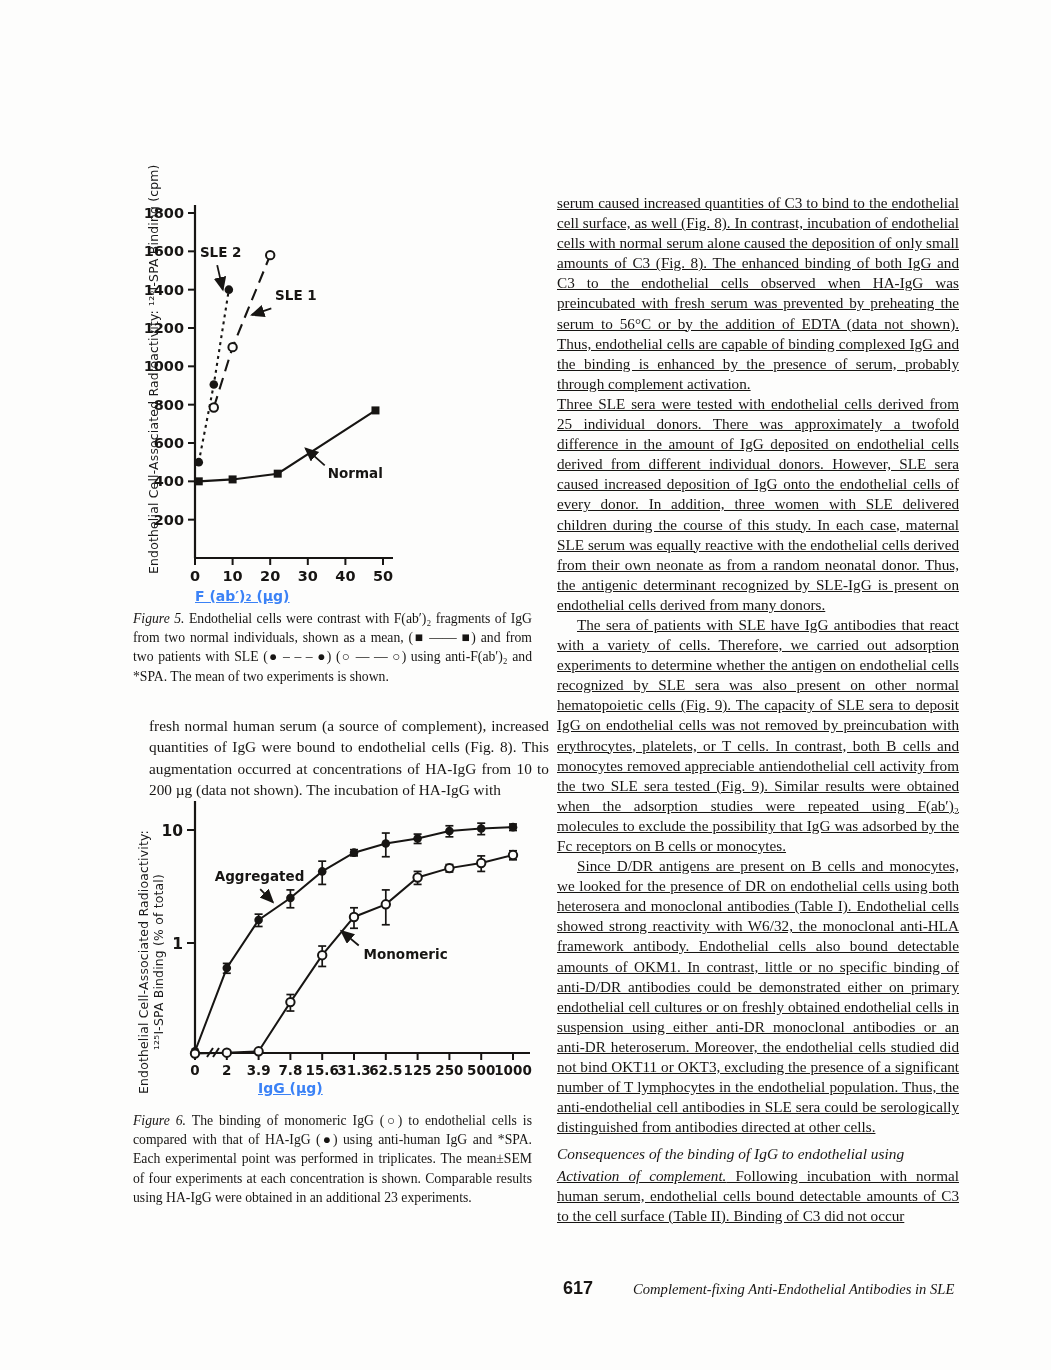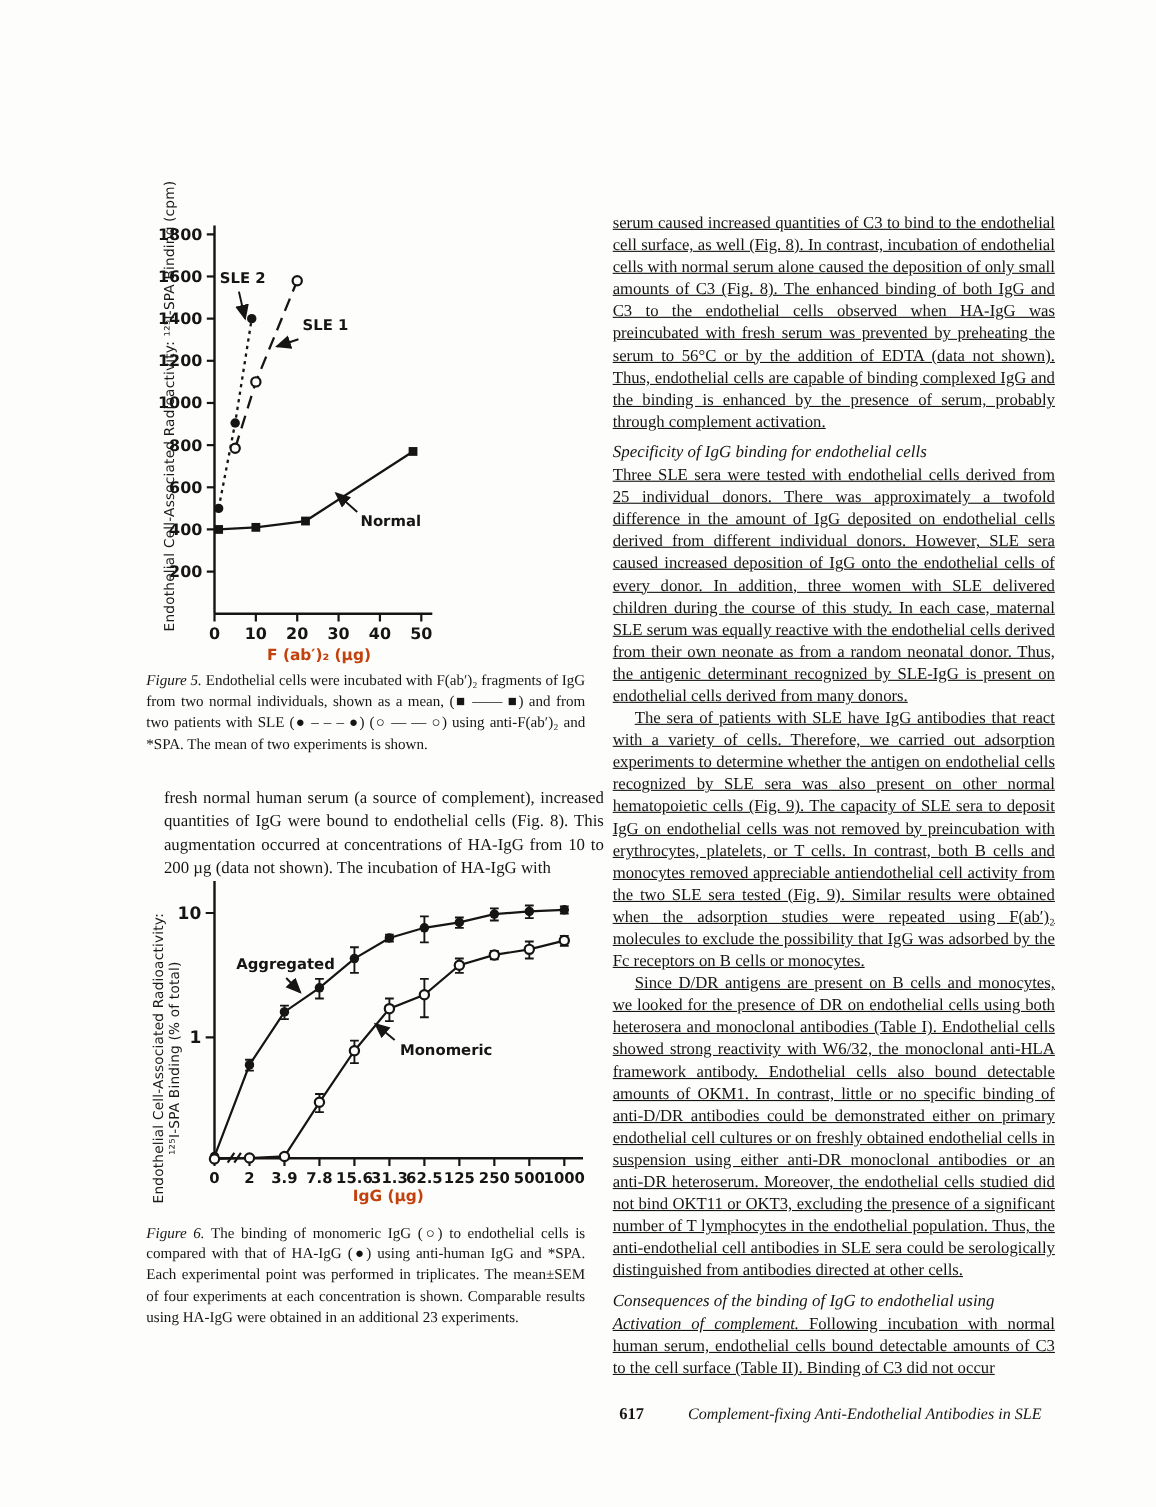--- a/index.html
+++ b/index.html
@@ -15,23 +15,23 @@
   .vlabel{
     position:absolute;white-space:nowrap;
     font-family:"DejaVu Sans","Liberation Sans",sans-serif;
     font-size:12.4px;font-weight:500;color:#1a1a1a;
     transform:rotate(-90deg);transform-origin:left top;
     letter-spacing:.2px;
   }
   #fig5 .vlabel{left:16px;top:382px;}
   #fig6 .vlabel{left:6px;top:306px;text-align:center;line-height:15px;}
   .xlabel{
-    position:absolute;text-align:center;
+    position:absolute;
     font-family:"DejaVu Sans","Liberation Sans",sans-serif;
-    font-size:14px;font-weight:600;color:#c2410c;
+    font-size:14px;font-weight:600;color:#3b82f6;text-decoration:underline;
   }
   #fig5 .xlabel{left:65px;top:396px;width:190px;}
   #fig6 .xlabel{left:128px;top:292px;width:190px;}
   svg text{
     font-family:"DejaVu Sans","Liberation Sans",sans-serif;
     fill:#171513;
   }
   
   .caption{
     position:absolute;width:399px;margin:0;
@@ -50,21 +50,21 @@
   }
   #right-col p{margin:0;text-decoration:underline;}
   #right-col p.indent{text-indent:20px;}
   #right-col h3{
     margin:7px 0 1px 0;font-size:15.4px;font-weight:normal;font-style:italic;
     text-align:left;
   }
   .runin{font-style:italic;}
   
   #footer{position:absolute;left:563px;top:1278px;font-size:14.6px;}
-  #footer .pg{font-weight:700;font-family:Liberation Serif, serif;font-size:15px;}
+  #footer .pg{font-weight:700;font-family:Liberation Sans, sans-serif;font-size:18px;}
   #footer .jt{font-style:italic;margin-left:40px;}
 </style>
 </head>
 <body>
 
 <section class="fig" id="fig5">
   <div class="vlabel">Endothelial Cell-Associated Radioactivity: ¹²⁵I-SPA Binding (cpm)</div>
   <svg id="fig5-svg" width="420" height="430" viewBox="0 0 420 430">
       <defs>
         <marker id="arr5" markerWidth="9" markerHeight="8" refX="7" refY="3.5" orient="auto">
@@ -125,21 +125,21 @@
       <text x="69.888" y="65.29166666666669" font-size="13.5" font-weight="700">SLE 2</text>
       <line x1="87.184" y1="73.13333333333333" x2="92.824" y2="97.66666666666669" stroke="#171513" stroke-width="1.8" marker-end="url(#arr5)"></line>
       <text x="145.08800000000002" y="108.03333333333336" font-size="13.5" font-weight="700">SLE 1</text>
       <line x1="141.328" y1="116.44999999999999" x2="121.776" y2="122.96666666666667" stroke="#171513" stroke-width="1.8" marker-end="url(#arr5)"></line>
       <text x="197.72799999999998" y="286.0916666666667" font-size="13.5" font-weight="700">Normal</text>
       <line x1="194.72" y1="273.425" x2="175.54399999999998" y2="256.3666666666667" stroke="#171513" stroke-width="1.8" marker-end="url(#arr5)"></line>
     </svg>
   <div class="xlabel">F (ab′)₂  (µg)</div>
 </section>
 
-<p class="caption" id="cap5"><span class="cap-label">Figure 5.</span> <span>Endothelial cells were incubated with F(ab′)₂ fragments of IgG from two normal individuals, shown as a mean, (■ —— ■) and from two patients with SLE (● – – – ●) (○ — — ○) using anti-F(ab′)₂ and *SPA. The mean of two experiments is shown.</span></p>
+<p class="caption" id="cap5"><span class="cap-label">Figure 5.</span> <span>Endothelial cells were contrast with F(ab′)₂ fragments of IgG from two normal individuals, shown as a mean, (■ —— ■) and from two patients with SLE (● – – – ●) (○ — — ○) using anti-F(ab′)₂ and *SPA. The mean of two experiments is shown.</span></p>
 
 <p id="left-par">fresh normal human serum (a source of complement), increased quantities of IgG were bound to endothelial cells (Fig. 8). This augmentation occurred at concentrations of HA-IgG from 10 to 200 µg (data not shown). The incubation of HA-IgG with</p>
 
 <section class="fig" id="fig6">
   <div class="vlabel">
     <div>Endothelial Cell-Associated Radioactivity:</div>
     <div>¹²⁵I-SPA Binding (% of total)</div>
   </div>
   <svg id="fig6-svg" width="440" height="330" viewBox="0 0 440 330">
       <defs>
@@ -264,21 +264,20 @@
       <text x="233.54" y="170.95083146991038" font-size="13.5" font-weight="700">Monomeric</text>
       <line x1="228.77" y1="157.5172326023602" x2="211.28" y2="142.88527342979089" stroke="#171513" stroke-width="1.8" marker-end="url(#arr6)"></line>
     </svg>
   <div class="xlabel">IgG (µg)</div>
 </section>
 
 <p class="caption" id="cap6"><span class="cap-label">Figure 6.</span> <span>The binding of monomeric IgG (○) to endothelial cells is compared with that of HA-IgG (●) using anti-human IgG and *SPA. Each experimental point was performed in triplicates. The mean±SEM of four experiments at each concentration is shown. Comparable results using HA-IgG were obtained in an additional 23 experiments.</span></p>
 
 <div id="right-col">
   <p>serum caused increased quantities of C3 to bind to the endothelial cell surface, as well (Fig. 8). In contrast, incubation of endothelial cells with normal serum alone caused the deposition of only small amounts of C3 (Fig. 8). The enhanced binding of both IgG and C3 to the endothelial cells observed when HA-IgG was preincubated with fresh serum was prevented by preheating the serum to 56°C or by the addition of EDTA (data not shown). Thus, endothelial cells are capable of binding complexed IgG and the binding is enhanced by the presence of serum, probably through complement activation.</p>
-  <h3>Specificity of IgG binding for endothelial cells</h3>
   <p>Three SLE sera were tested with endothelial cells derived from 25 individual donors. There was approximately a twofold difference in the amount of IgG deposited on endothelial cells derived from different individual donors. However, SLE sera caused increased deposition of IgG onto the endothelial cells of every donor. In addition, three women with SLE delivered children during the course of this study. In each case, maternal SLE serum was equally reactive with the endothelial cells derived from their own neonate as from a random neonatal donor. Thus, the antigenic determinant recognized by SLE-IgG is present on endothelial cells derived from many donors.</p>
   <p class="indent">The sera of patients with SLE have IgG antibodies that react with a variety of cells. Therefore, we carried out adsorption experiments to determine whether the antigen on endothelial cells recognized by SLE sera was also present on other normal hematopoietic cells (Fig. 9). The capacity of SLE sera to deposit IgG on endothelial cells was not removed by preincubation with erythrocytes, platelets, or T cells. In contrast, both B cells and monocytes removed appreciable antiendothelial cell activity from the two SLE sera tested (Fig. 9). Similar results were obtained when the adsorption studies were repeated using F(ab′)₂ molecules to exclude the possibility that IgG was adsorbed by the Fc receptors on B cells or monocytes.</p>
   <p class="indent">Since D/DR antigens are present on B cells and monocytes, we looked for the presence of DR on endothelial cells using both heterosera and monoclonal antibodies (Table I). Endothelial cells showed strong reactivity with W6/32, the monoclonal anti-HLA framework antibody. Endothelial cells also bound detectable amounts of OKM1. In contrast, little or no specific binding of anti-D/DR antibodies could be demonstrated either on primary endothelial cell cultures or on freshly obtained endothelial cells in suspension using either anti-DR monoclonal antibodies or an anti-DR heteroserum. Moreover, the endothelial cells studied did not bind OKT11 or OKT3, excluding the presence of a significant number of T lymphocytes in the endothelial population. Thus, the anti-endothelial cell antibodies in SLE sera could be serologically distinguished from antibodies directed at other cells.</p>
   <h3>Consequences of the binding of IgG to endothelial using</h3>
   <p><span class="runin">Activation of complement.</span><span> Following incubation with normal human serum, endothelial cells bound detectable amounts of C3 to the cell surface (Table II). Binding of C3 did not occur</span></p>
 </div>
 
 <div id="footer"><span class="pg">617</span><span class="jt">Complement-fixing Anti-Endothelial Antibodies in SLE</span></div>
 
 </body></html>

